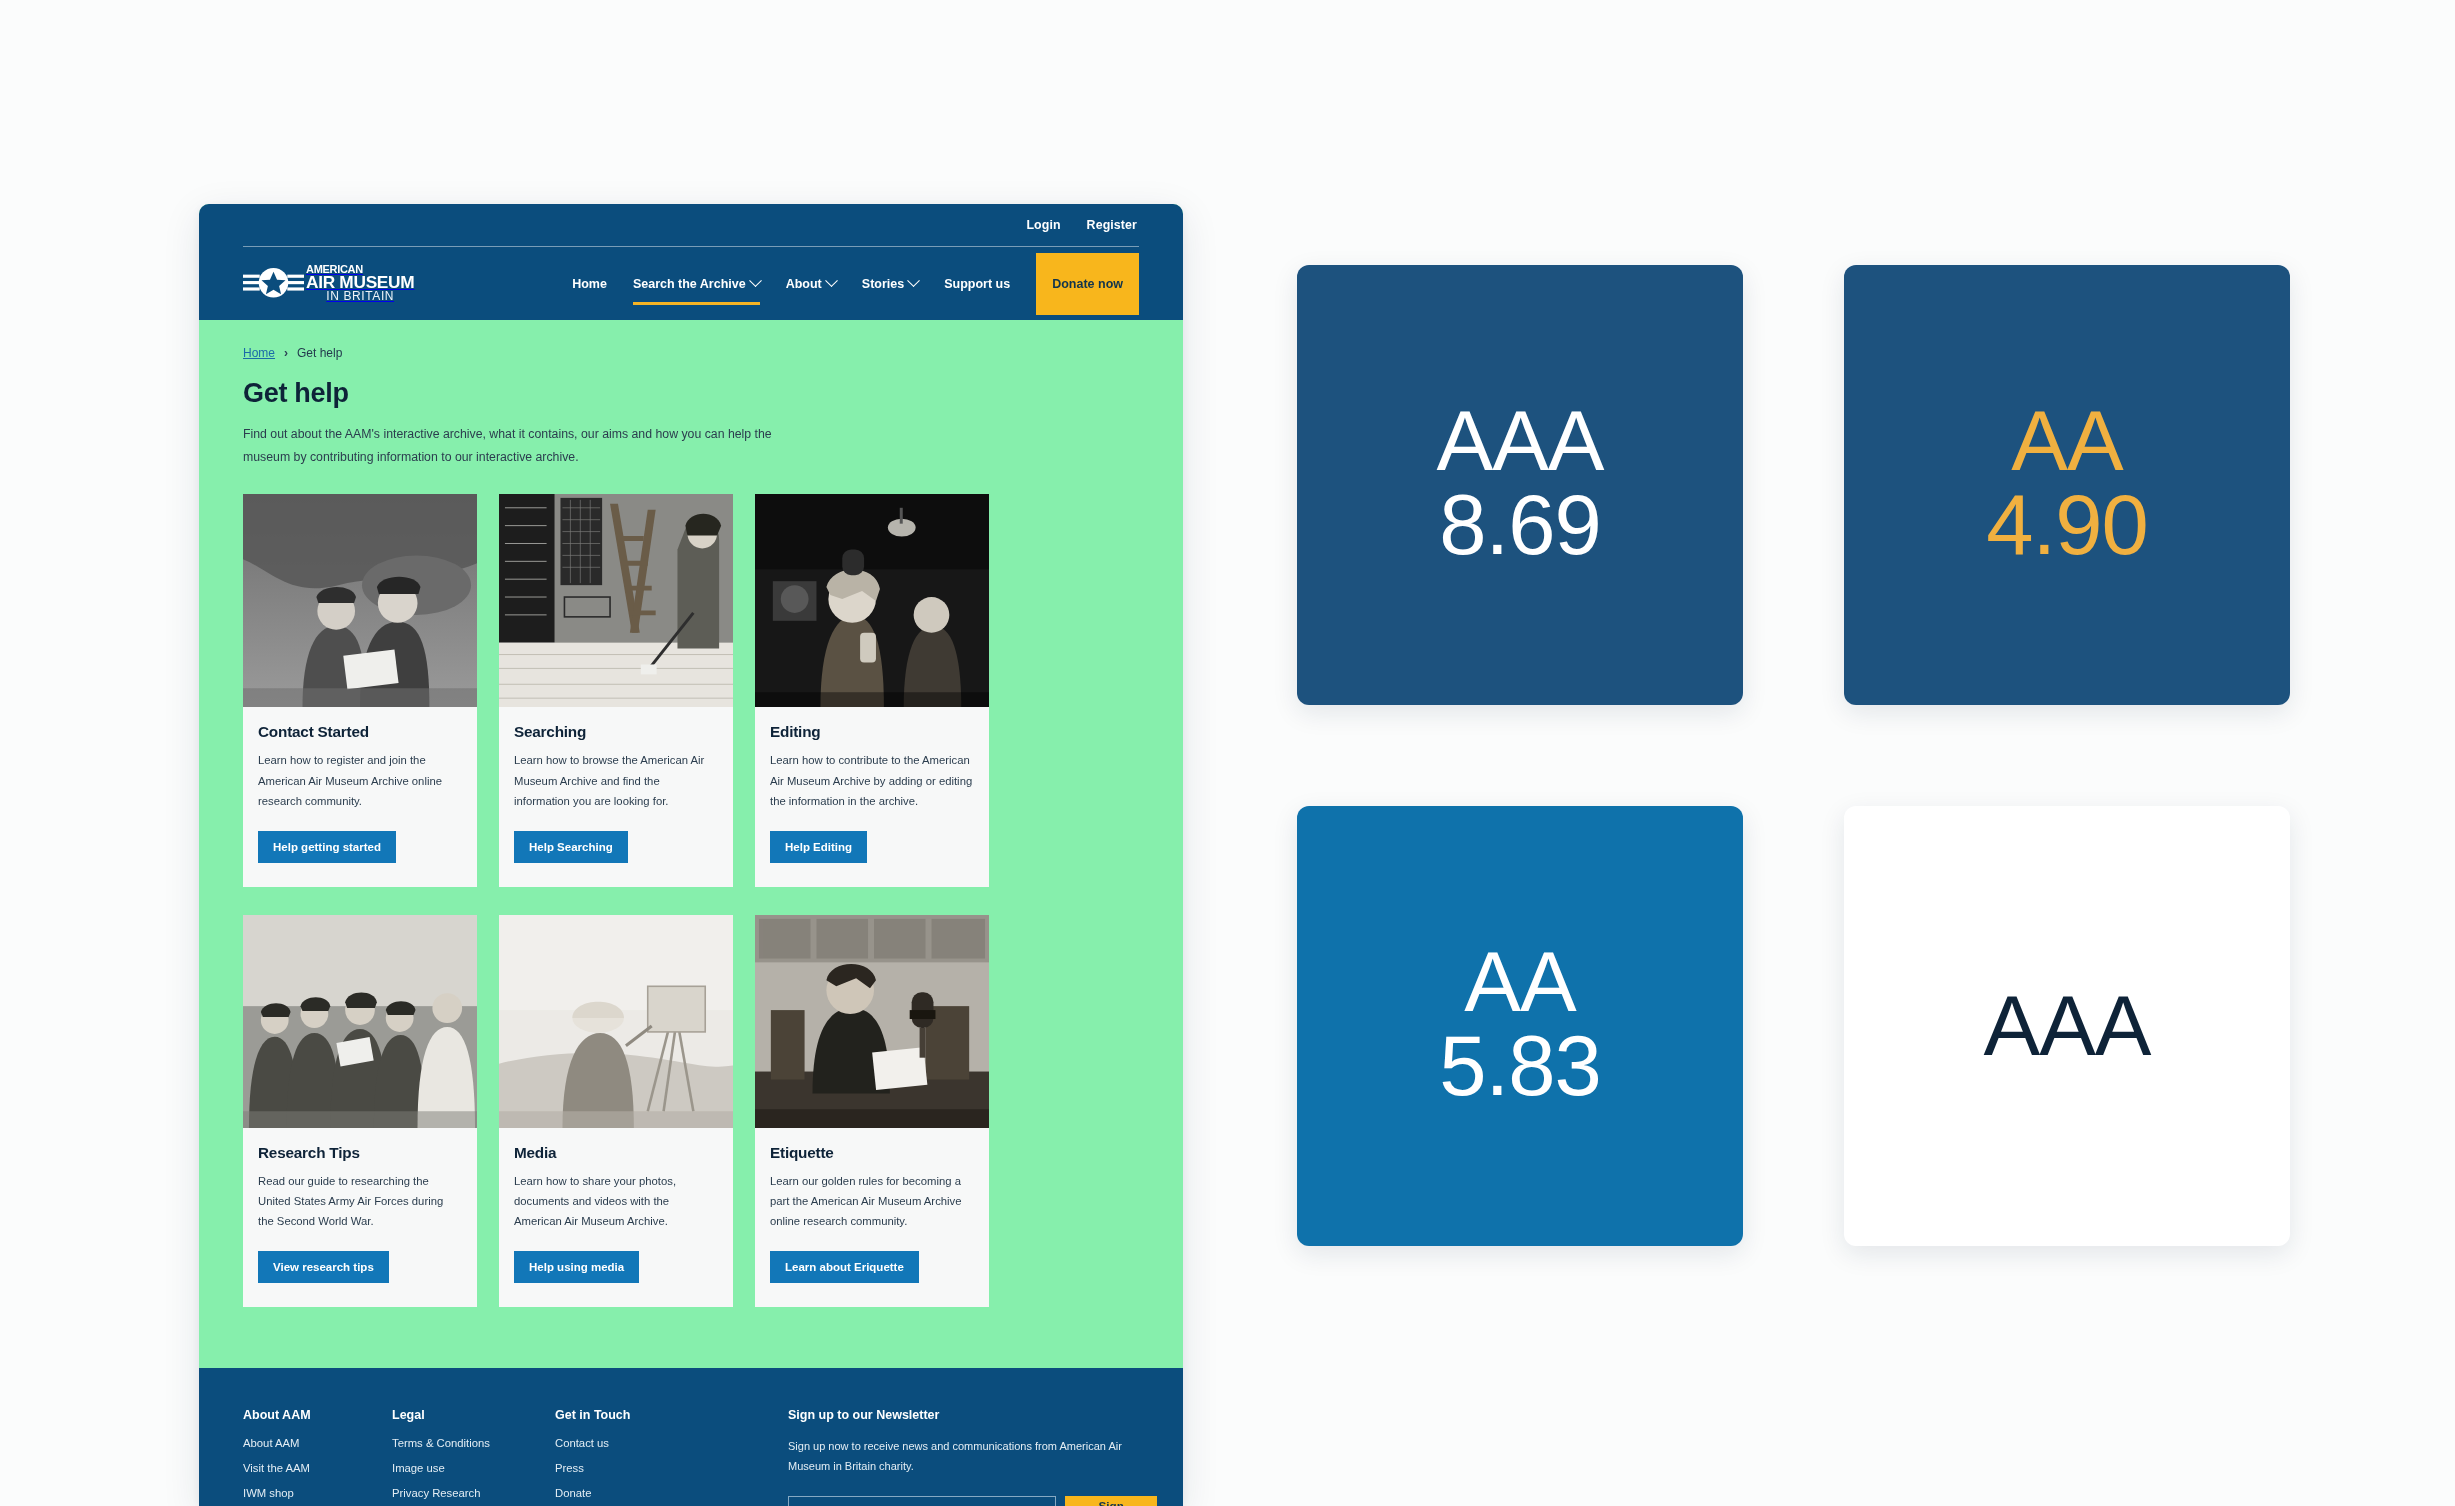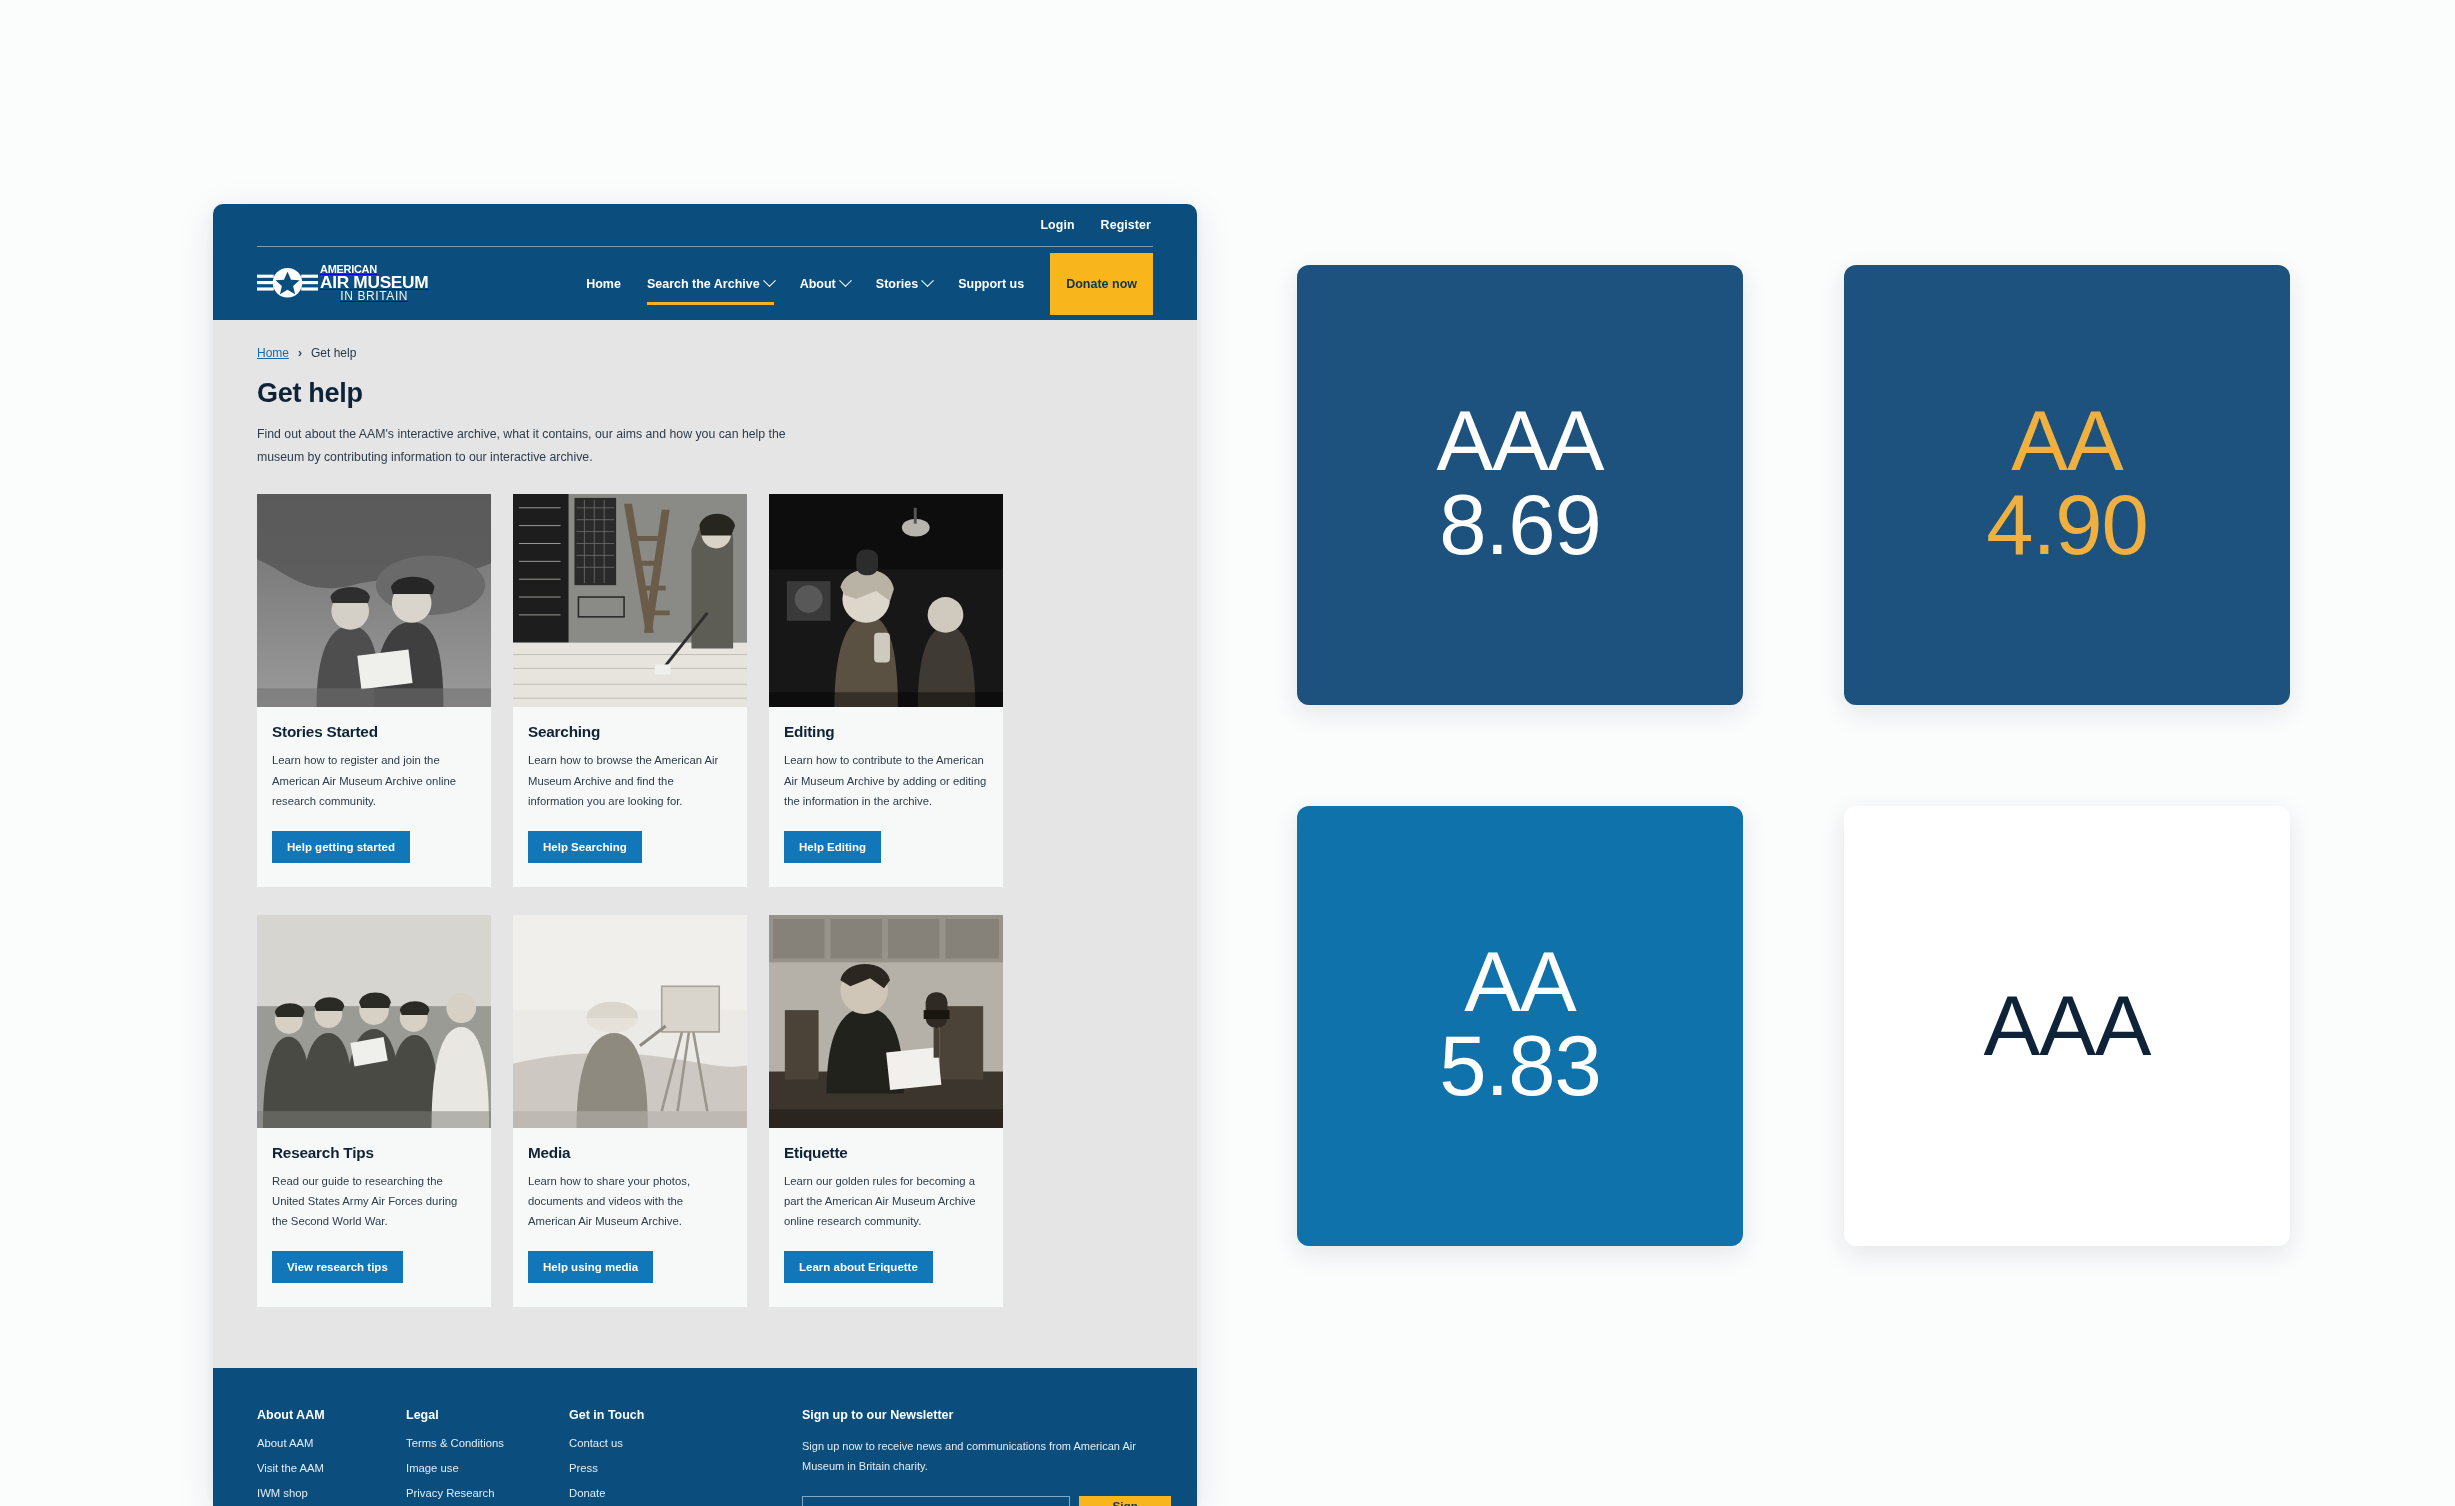--- a/index.html
+++ b/index.html
@@ -6,22 +6,22 @@
   body{
     width:2455px;height:1507px;overflow:hidden;
     background:#fbfcfc;
     font-family:"Liberation Sans", sans-serif;
     -webkit-font-smoothing:antialiased;
   }
   .stage{position:relative;width:2455px;height:1507px;}
 
   
   .browser{
-    position:absolute;left:213px;top:204px;width:984px;height:1303px;
-    background:#e5e5e5;
+    position:absolute;left:199px;top:204px;width:984px;height:1303px;
+    background:#86efac;
     border-radius:10px 10px 0 0;
     box-shadow:0 10px 38px rgba(20,40,70,.10), 0 2px 8px rgba(20,40,70,.06);
     overflow:hidden;
   }
 
   
   .site-header{background:#0b4d7d;padding:0 0 0 0;}
   .utility{height:42px;display:flex;align-items:center;justify-content:flex-end;padding:0 46px 0 0;}
   .utility a{color:#fff;font-size:12.4px;font-weight:700;text-decoration:none;margin-left:26px;letter-spacing:0.1px;}
   .hdr-rule{height:1px;background:rgba(255,255,255,.45);margin:0 44px;}
@@ -172,21 +172,21 @@
               <path d="M118 215c0-56 14-86 38-86s32 30 32 86z" fill="#3f3f3f"></path>
               <circle cx="94" cy="118" r="19" fill="#d4cfc7"></circle>
               <circle cx="156" cy="110" r="20" fill="#d9d4cc"></circle>
               <path d="M74 104c4-13 36-14 40 0l-2 6H76z" fill="#2e2e2e"></path>
               <path d="M135 94c5-14 40-14 44 0l-2 7h-40z" fill="#262626"></path>
               <rect x="103" y="160" width="52" height="34" fill="#efefec" transform="rotate(-7 129 177)"></rect>
               <rect x="0" y="196" width="236" height="19" fill="#6f6f6f" opacity=".55"></rect>
             </svg>
           </div>
           <div class="card-body">
-            <h3 class="card-title">Stories Started</h3>
+            <h3 class="card-title">Contact Started</h3>
             <p class="card-desc">Learn how to register and join the American Air Museum Archive online research community.</p>
             <a href="#" class="card-btn">Help getting started</a>
           </div>
         </div>
 
         <div class="card">
           <div class="card-img">
             <svg width="234" height="213" viewBox="0 0 236 215" preserveAspectRatio="xMidYMid slice" aria-hidden="true">
               <rect width="236" height="215" fill="#8a8a86"></rect>
               <rect x="0" y="0" width="56" height="150" fill="#1d1d1d"></rect>

